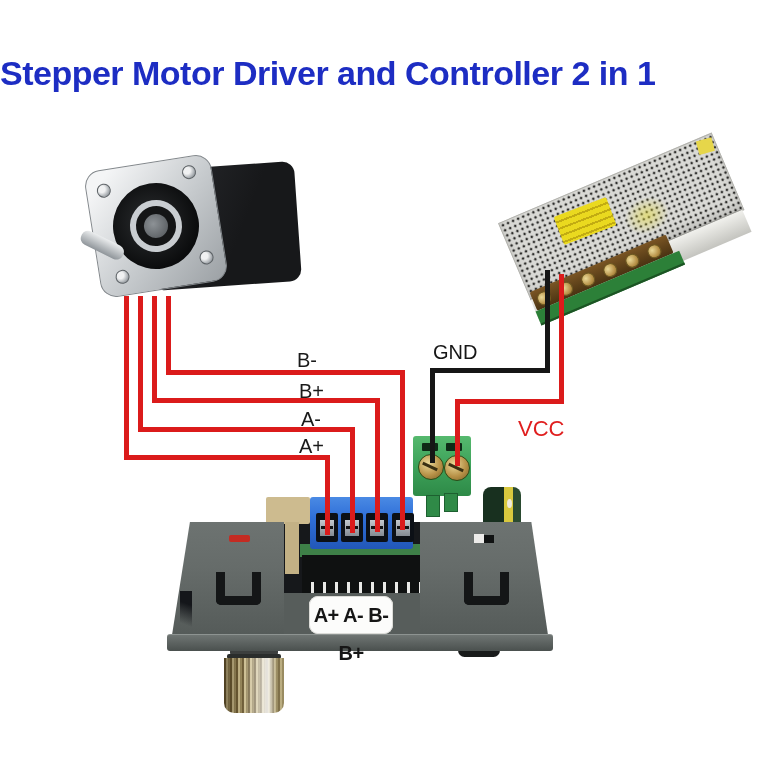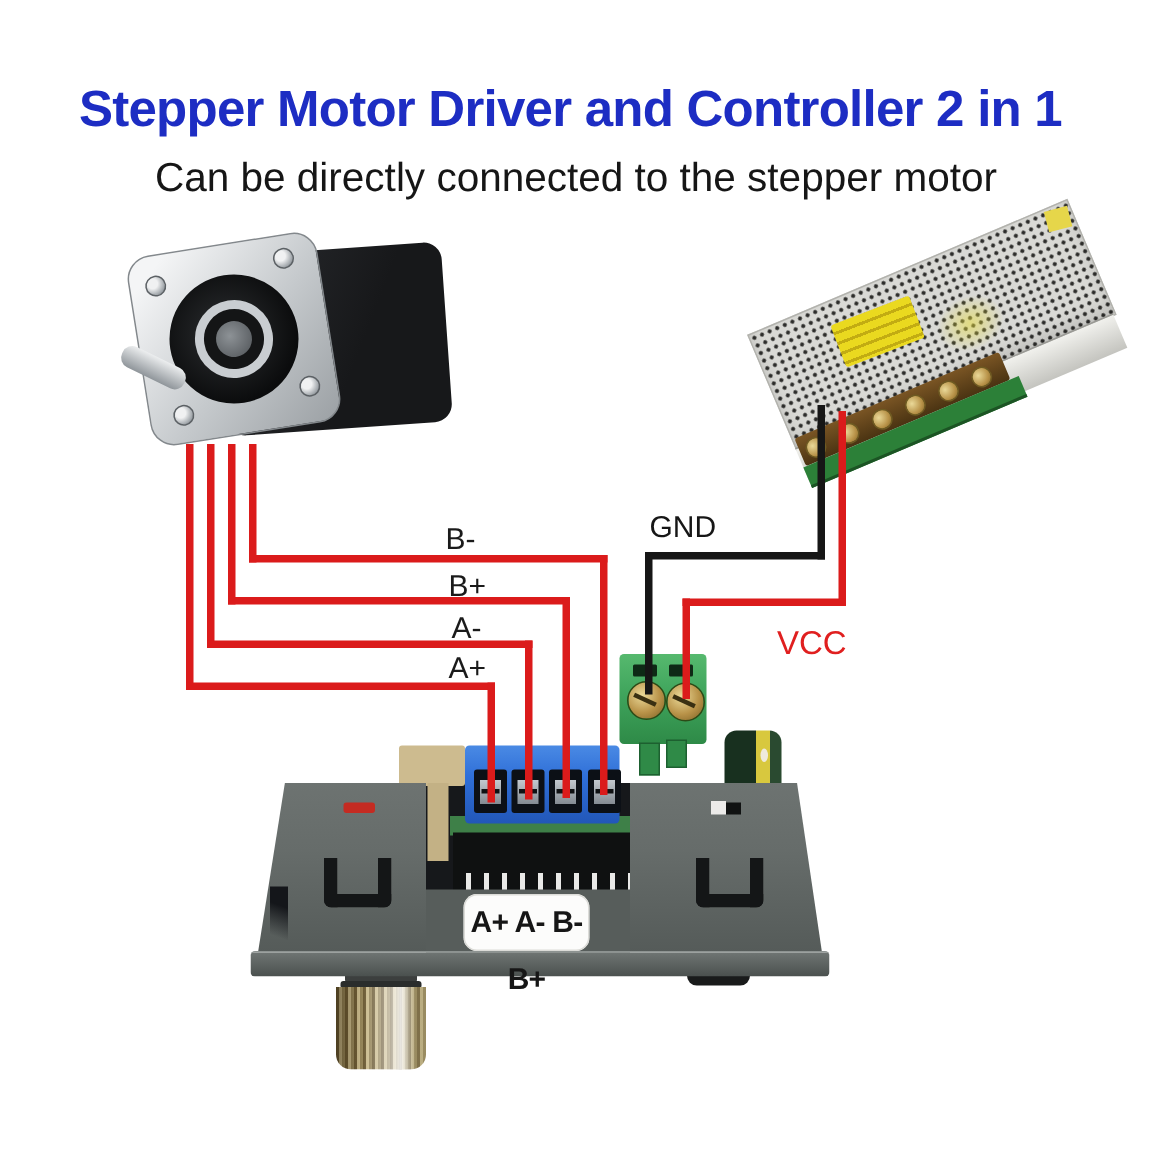--- a/index.html
+++ b/index.html
@@ -1,20 +1,20 @@
 <!DOCTYPE html>
 <html style="--title-blue: #1d2dc3; --text-black: #161616; --wire-red: #db1b1b; --wire-black: #161616; --vcc-label-red: #e01f1f; --case-gray: #666c6a; --terminal-blue: #2f6fd8; --terminal-green: #3fa45c; --psu-silver: #d9d9d5; --pcb-green: #2c8038; --brass: #c19440;"><head>
 <meta charset="utf-8">
 <style>
   html,body{margin:0;padding:0;background:#fff;}
   #canvas{position:relative;width:768px;height:768px;background:#fff;overflow:hidden;
           font-family:"Liberation Sans","DejaVu Sans",sans-serif;}
 
   
-  .title{position:absolute;top:54px;left:0;width:708px;text-align:right;
+  .title{position:absolute;top:54px;left:0;width:708px;text-align:left;
          font-size:34px;font-weight:700;letter-spacing:-.5px;color:var(--title-blue,#1d2dc3);}
   .subtitle{position:absolute;top:103px;left:0;width:768px;text-align:center;
             font-size:27px;font-weight:400;color:var(--text-black,#161616);}
 
   
   .motor{position:absolute;left:90px;top:156px;width:218px;height:142px;z-index:5;}
   .motor-body{position:absolute;left:58px;top:10px;width:150px;height:120px;border-radius:12px;
               background:linear-gradient(115deg,#2b2d31,#17181a 60%);transform:rotate(-4deg);}
   .motor-face{position:absolute;left:2px;top:6px;width:126px;height:126px;border-radius:16px;
               transform:rotate(-9deg);border:1px solid #83888c;
@@ -155,21 +155,20 @@
            repeating-linear-gradient(90deg,#6d5c36 0 2px,#c9ba8c 2px 4px,#96865a 4px 6px);}
   .knob-br{position:absolute;left:458px;top:644px;width:42px;height:13px;background:#191b1b;
         border-radius:7px;z-index:17;}
 </style>
 </head>
 <body>
 
 <div id="canvas">
 
   <div class="title">Stepper Motor Driver and Controller 2 in 1</div>
-  <div class="subtitle">Can be directly connected to the stepper motor</div>
 
   <div class="motor">
     <div class="motor-body"></div>
     <div class="motor-face">
       <div class="m-screw s1"></div>
       <div class="m-screw s2"></div>
       <div class="m-screw s3"></div>
       <div class="m-screw s4"></div>
       <div class="motor-recess"></div>
       <div class="motor-ring"></div>

